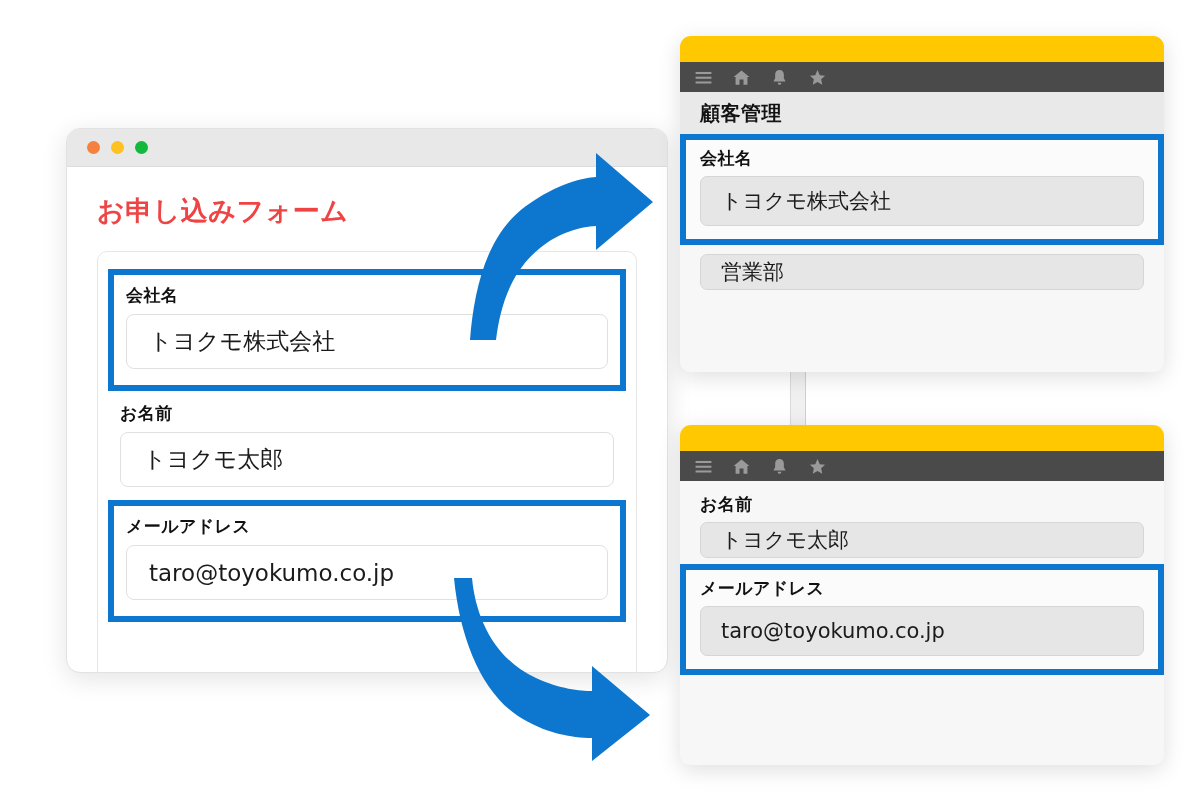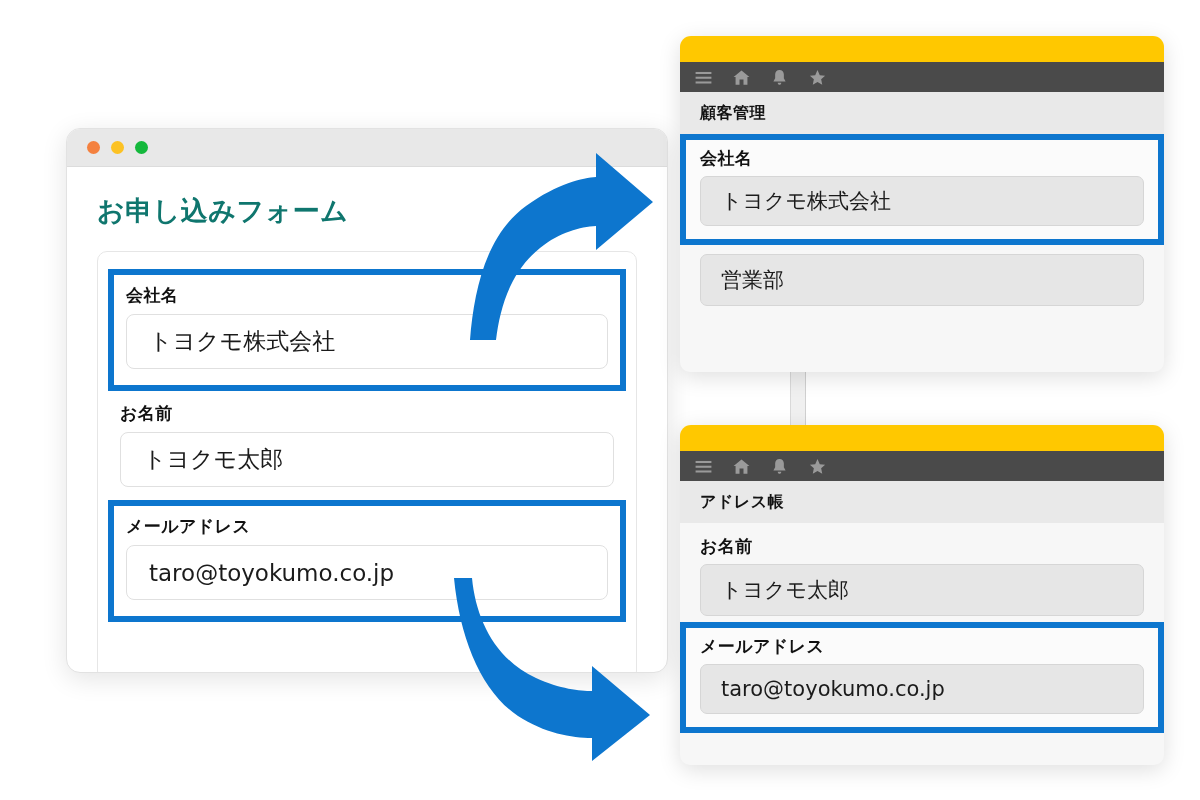--- a/index.html
+++ b/index.html
@@ -45,21 +45,21 @@
   .dot { width: 13px; height: 13px; border-radius: 50%; display: block; }
   .dot-red    { background: #f4813f; }
   .dot-yellow { background: #fcc224; }
   .dot-green  { background: #14b83c; }
 
   .mac-body { padding: 26px 30px 0 30px; }
 
   .form-title {
     font-size: 27px;
     font-weight: bold;
-    color: #0f766e;
+    color: #ef4444;
     letter-spacing: 0.5px;
     margin-bottom: 22px;
   }
 
   .form-card {
     border: 1px solid #e6e6e6;
     border-radius: 10px;
     background: #ffffff;
     padding: 17px 22px 22px 22px;
     height: 430px;
@@ -131,38 +131,38 @@
   .nav-icon { width: 19px; height: 19px; display: block; }
 
   .panel-title-bar {
     height: 42px;
     background: #e9e9e9;
     display: flex;
     align-items: center;
     padding-left: 20px;
   }
   .panel-title {
-    font-size: 16px;
+    font-size: 20px;
     font-weight: bold;
     color: #131313;
     letter-spacing: 0.5px;
   }
 
   .panel-body { background: #f7f7f7; padding: 0; }
 
   .p-field { padding: 9px 20px 6px 20px; }
   .p-label {
     font-size: 17px;
     font-weight: bold;
     color: #111111;
     margin-bottom: 6px;
     letter-spacing: 0.4px;
   }
   .p-input {
-    height: 52px;
+    height: 36px;
     background: #e6e6e6;
     border: 1px solid #d6d6d6;
     border-radius: 7px;
     display: flex;
     align-items: center;
     padding-left: 20px;
     font-size: 21px;
     color: #1b1b1b;
   }
 
@@ -292,23 +292,20 @@
       </svg>
       <svg class="nav-icon" viewBox="0 0 24 24">
         <path d="M12 2.5 C8.6 2.5 6.5 5 6.5 8.2 L6.5 13 L4.3 17.2 L19.7 17.2 L17.5 13 L17.5 8.2 C17.5 5 15.4 2.5 12 2.5 Z" fill="#9a9a9a"></path>
         <path d="M9.7 18.7 C9.9 20.3 10.8 21.3 12 21.3 C13.2 21.3 14.1 20.3 14.3 18.7 Z" fill="#9a9a9a"></path>
       </svg>
       <svg class="nav-icon" viewBox="0 0 24 24">
         <path d="M12 2.6 L14.9 9 L21.6 9.7 L16.6 14.3 L18 21 L12 17.6 L6 21 L7.4 14.3 L2.4 9.7 L9.1 9 Z" fill="#9a9a9a"></path>
       </svg>
     </div>
 
-    <div class="panel-title-bar">
-      <span class="panel-title">アドレス帳</span>
-    </div>
 
     <div class="panel-body">
 
       <div class="p-field" style="padding-top:12px;">
         <div class="p-label">お名前</div>
         <div class="p-input">トヨクモ太郎</div>
       </div>
 
       <div class="p-hl">
         <div class="p-field" style="padding:0;">

